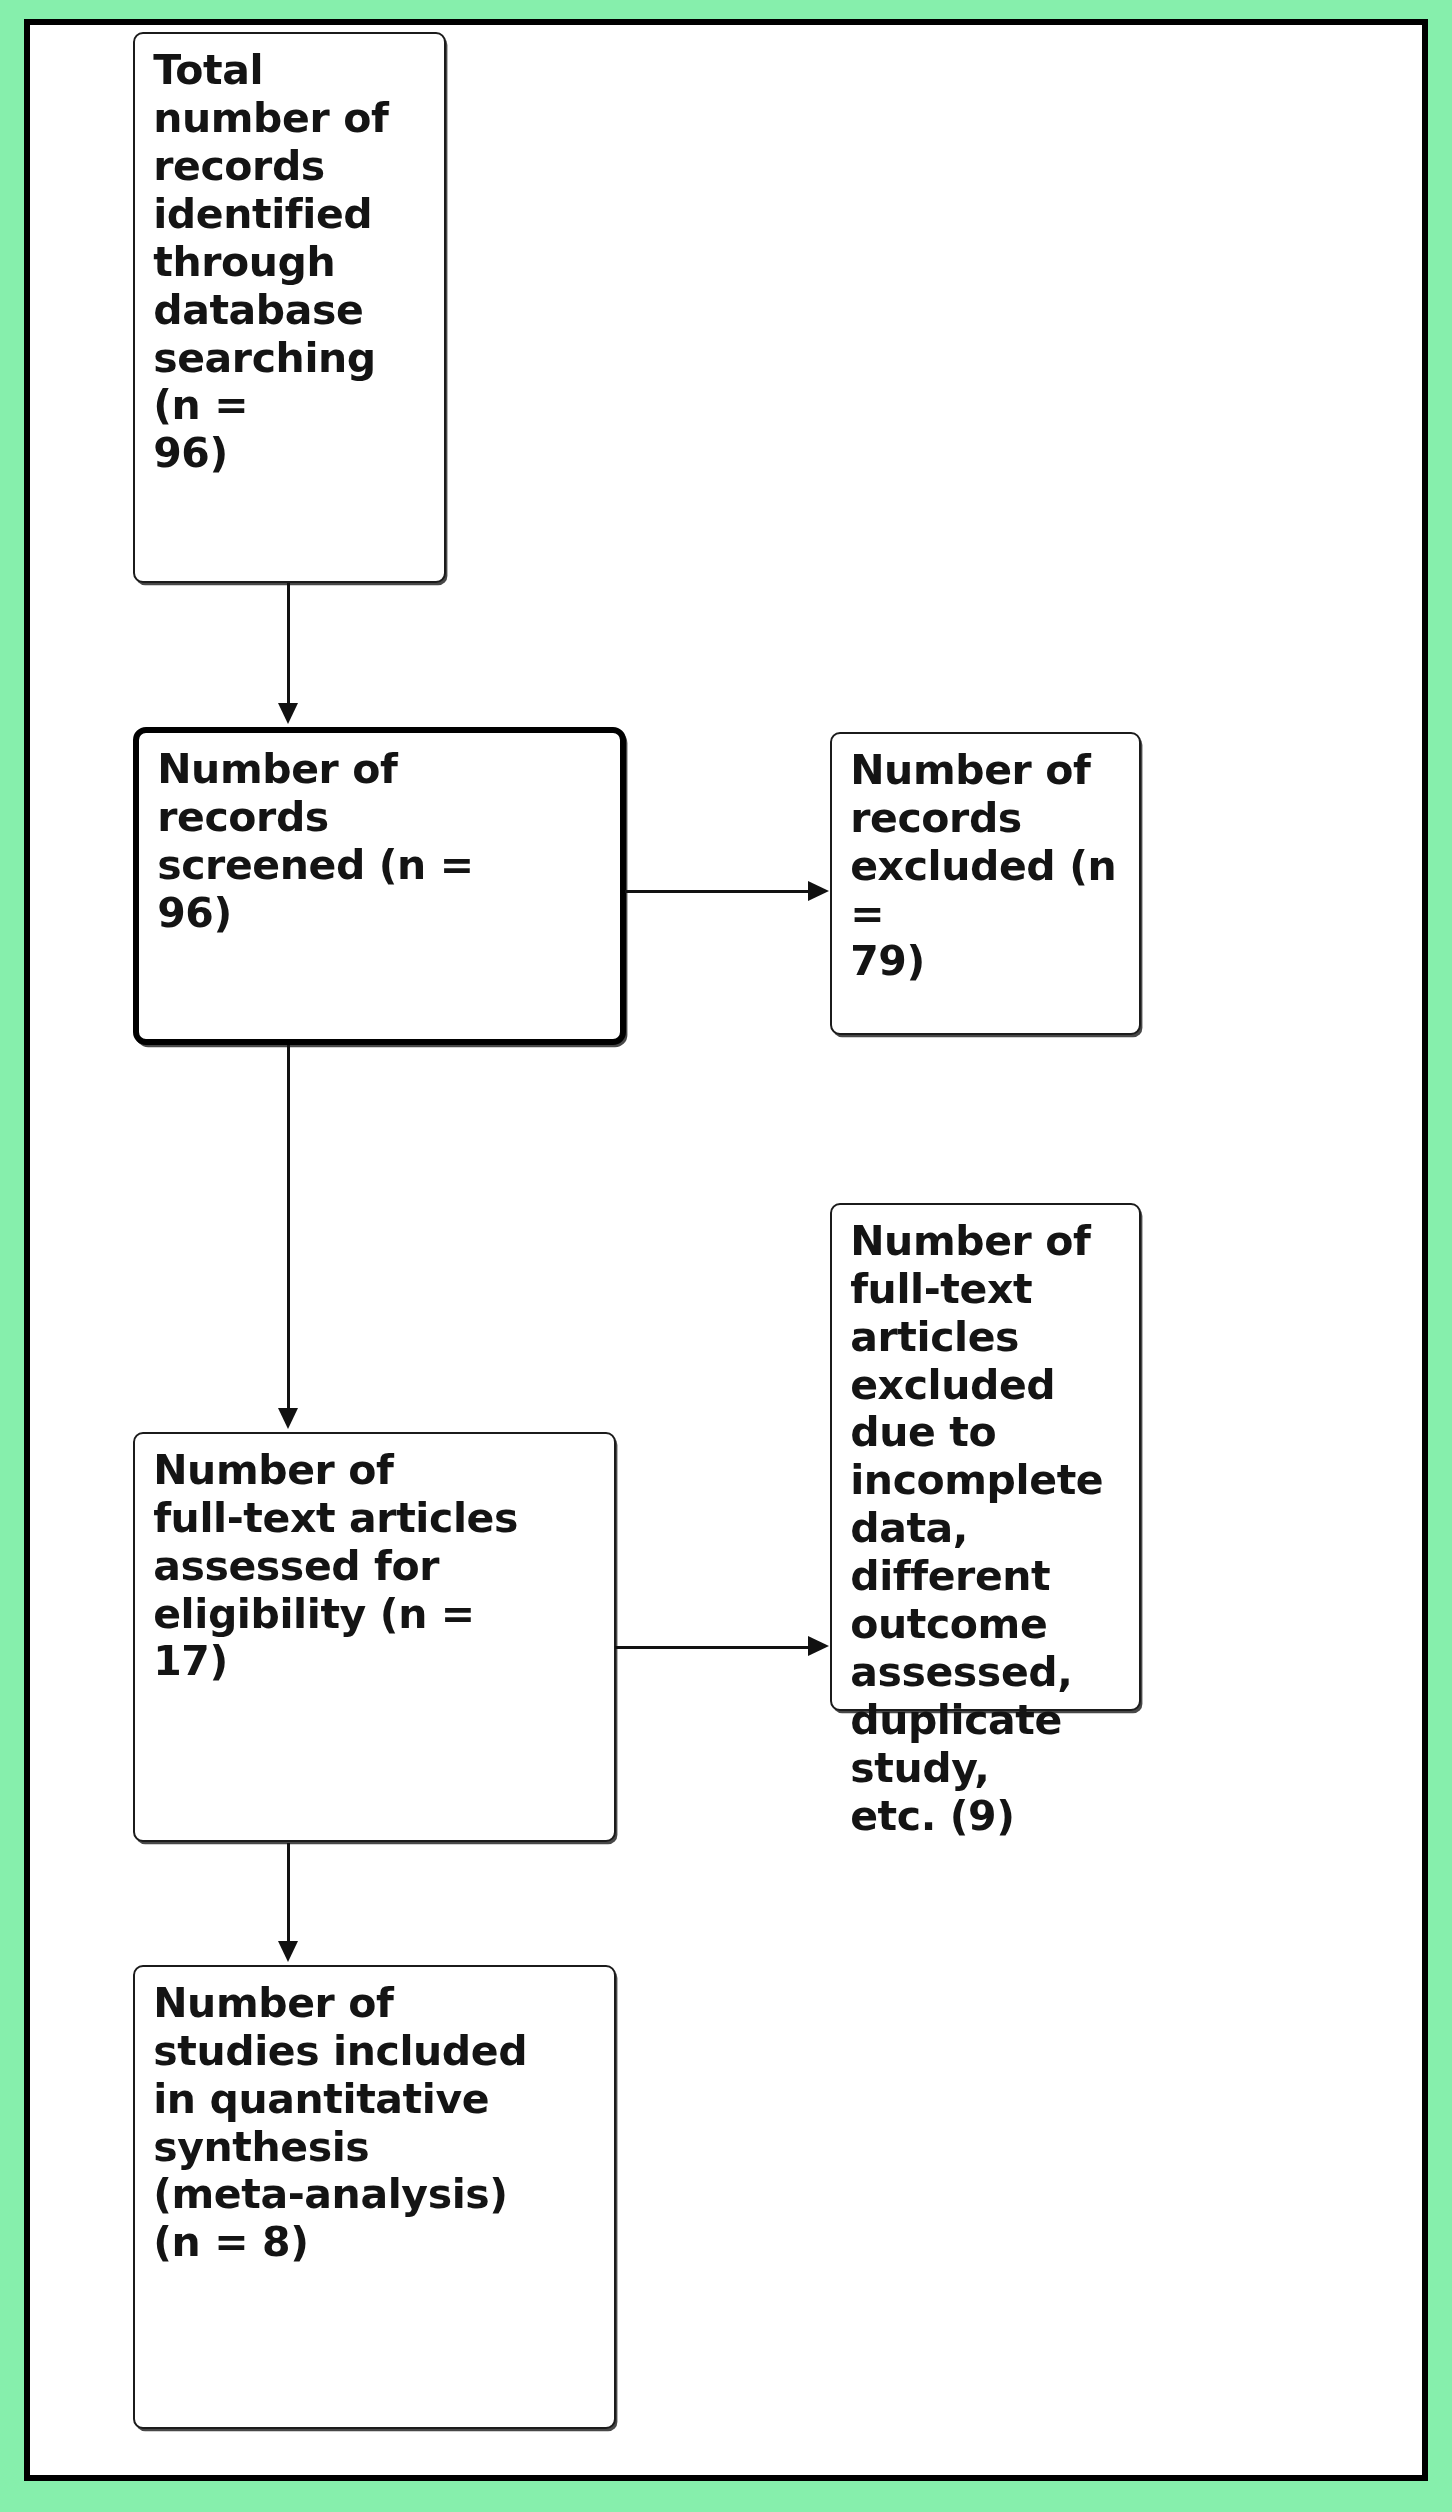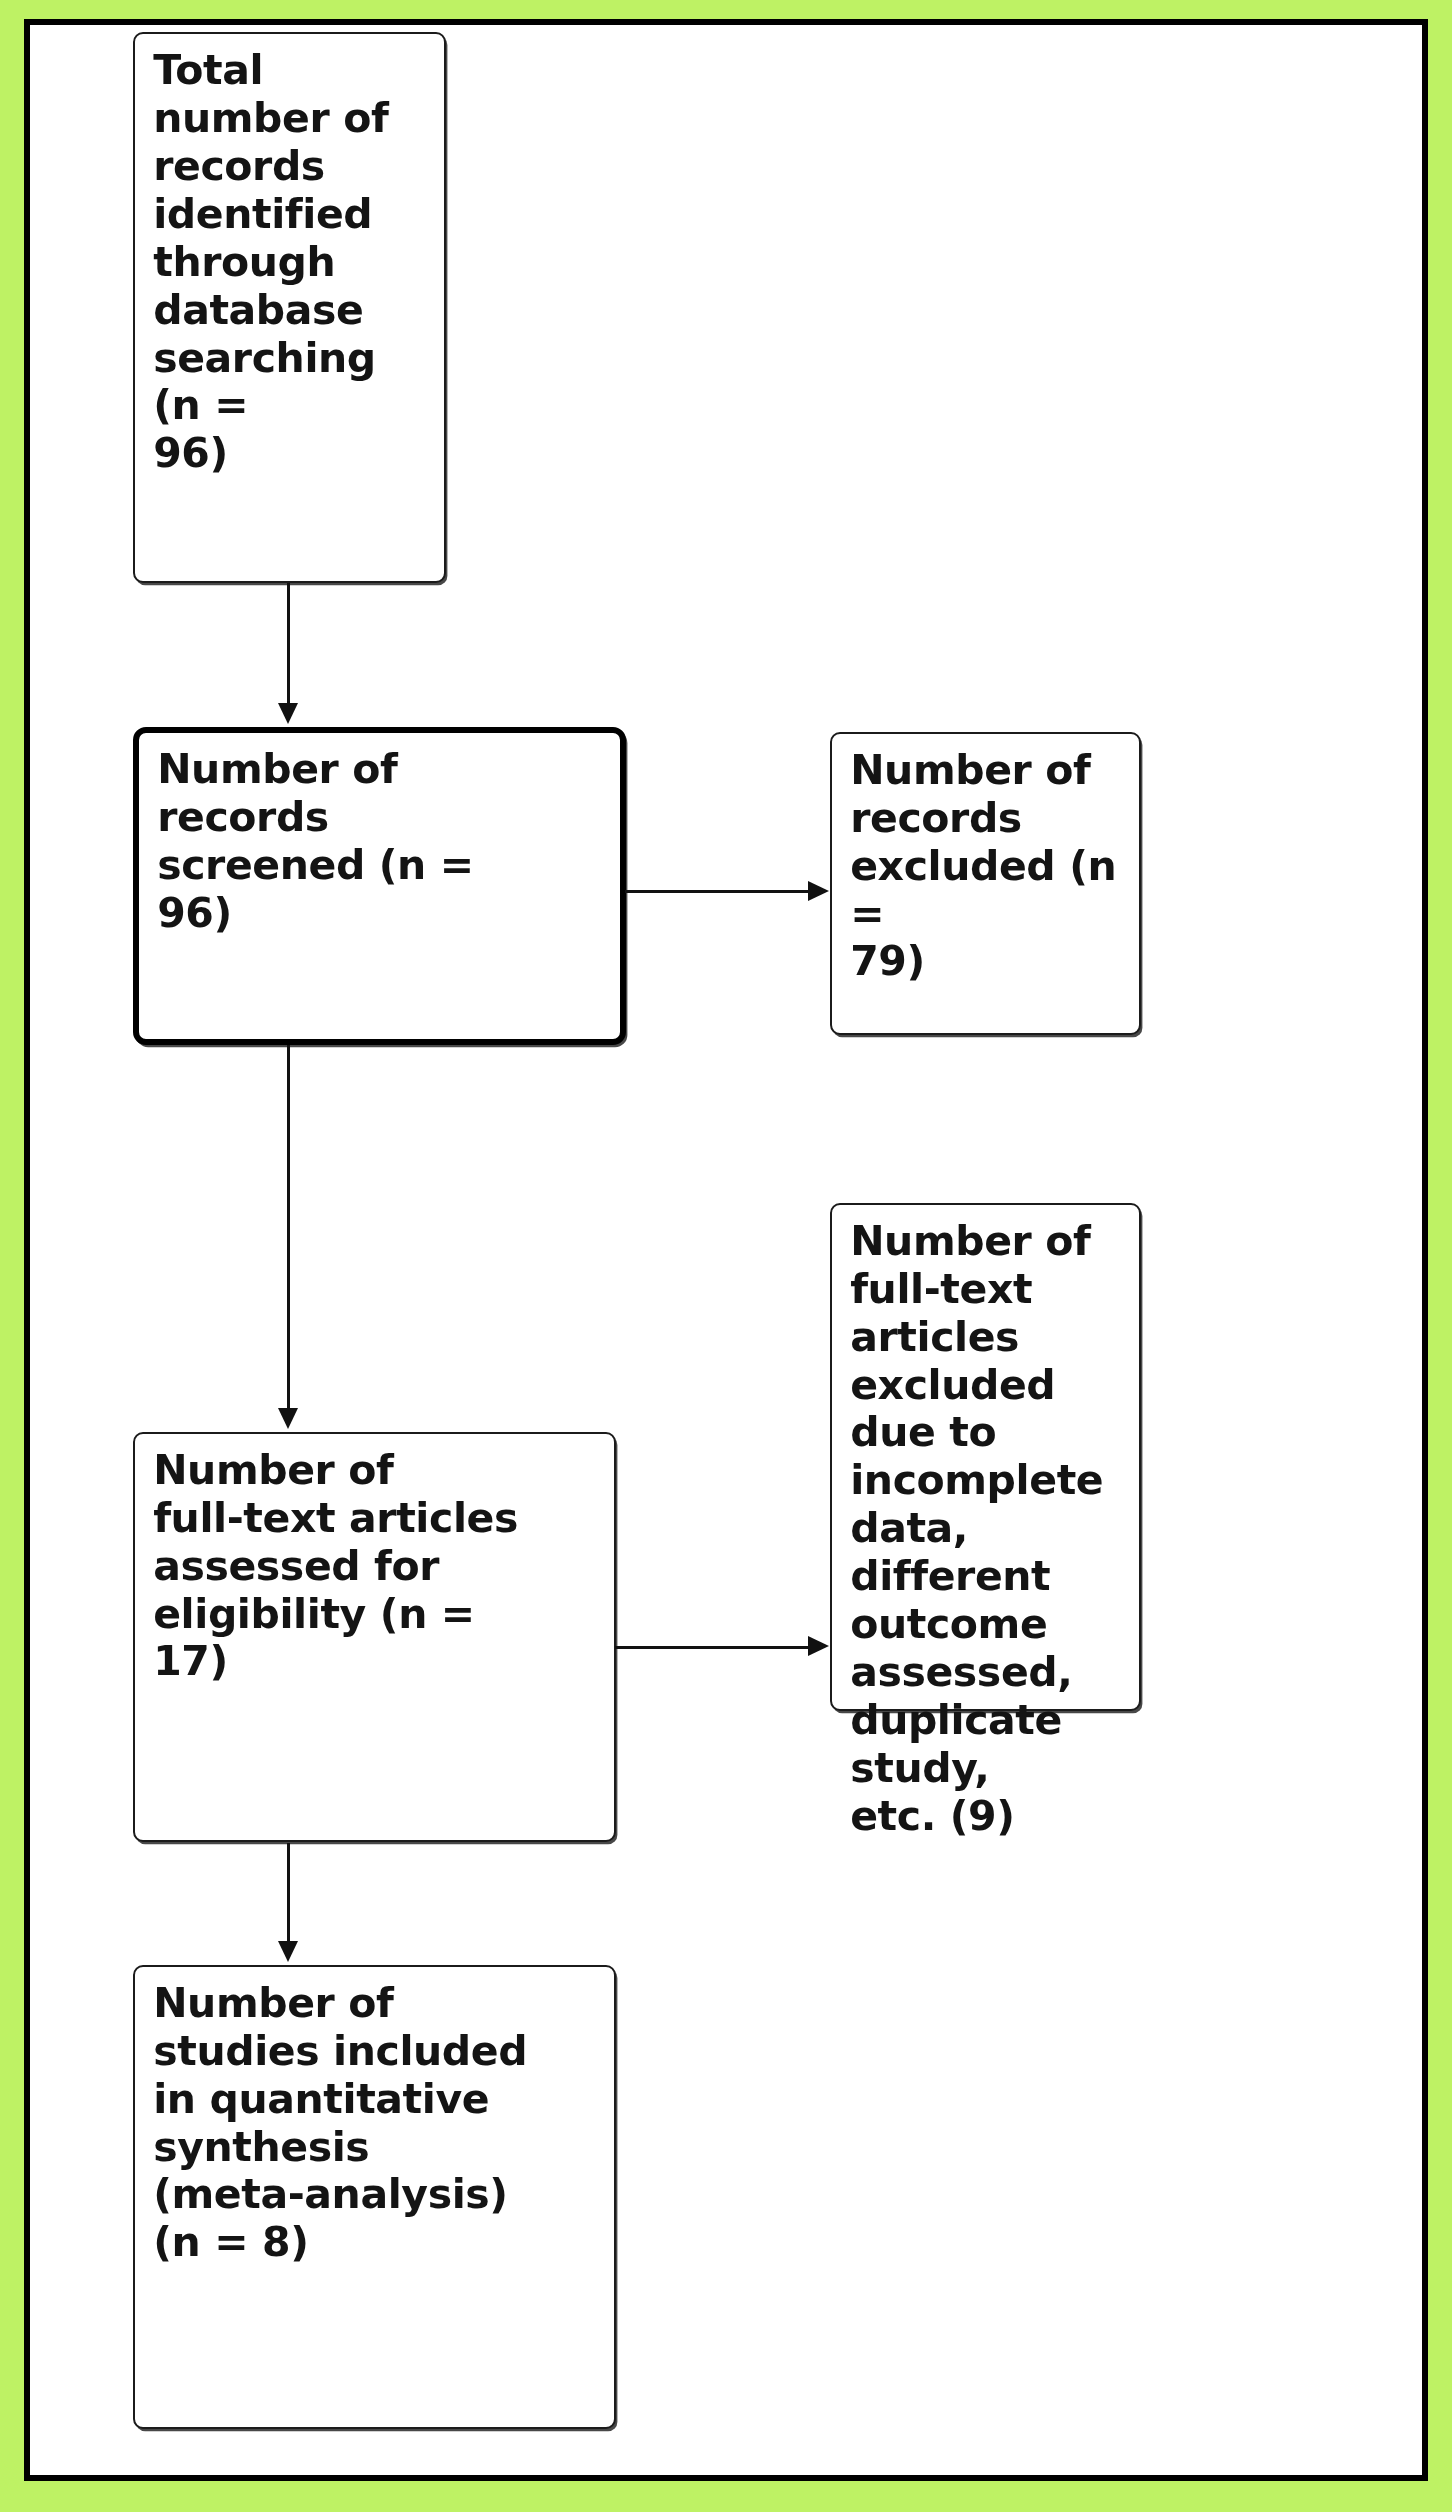--- a/index.html
+++ b/index.html
@@ -7,21 +7,21 @@
     padding: 0;
     background: #ffffff;
   }
   body {
     font-family: "DejaVu Sans", sans-serif;
   }
   #figure {
     position: relative;
     width: 1453px;
     height: 2512px;
-    background: #bef264;
+    background: #86efac;
     overflow: hidden;
   }
   
   #outer-frame {
     position: absolute;
     left: 23.6px;
     top: 18.6px;
     width: 1404px;
     height: 2462px;
     border: 6.4px solid #000000;

